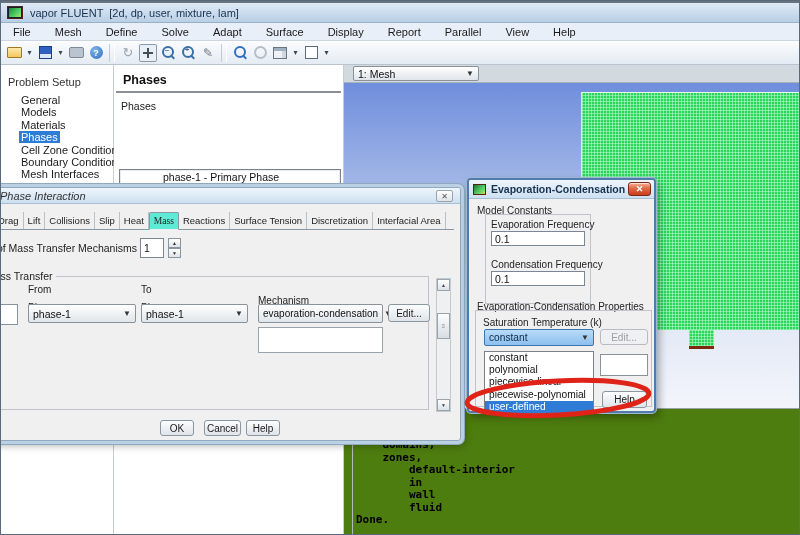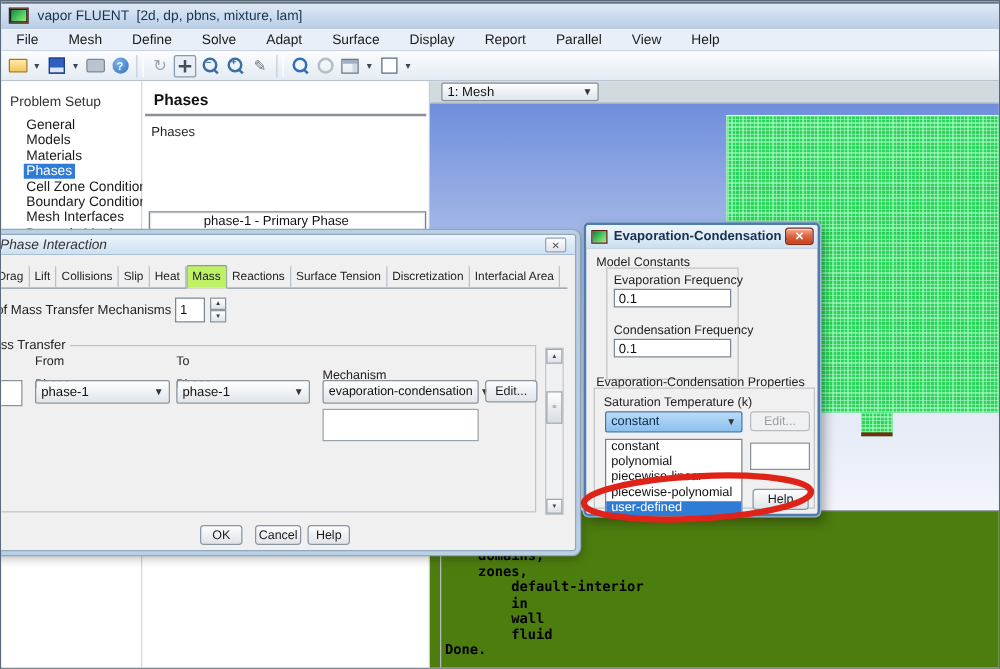--- a/index.html
+++ b/index.html
@@ -98,21 +98,21 @@
   .lbl{position:absolute;font-size:10.5px;color:#222;white-space:nowrap;}
 
   
   .pi-dialog{position:absolute;left:-10px;top:186px;width:470px;height:254px;background:#f0f0f0;z-index:10;
     border:1px solid #8fa9c2;border-radius:3px;
     box-shadow:0 0 0 3px #bcd0e4,0 0 0 4px #8fa9c2,3px 4px 9px rgba(0,0,0,.35);}
   .pi-close{position:absolute;right:7px;top:2px;width:17px;height:12px;background:linear-gradient(#fdfdfd,#e0e4e8);
     border:1px solid #9aa4ae;border-radius:2px;font-size:8px;color:#555;display:flex;align-items:center;justify-content:center;}
   .pi-tabs{position:absolute;left:2px;top:24px;right:6px;display:flex;border-bottom:1px solid #8a96a2;align-items:flex-end;}
   .pi-tab{font-size:9.5px;color:#222;padding:3px 4px;border-right:1px solid #b8c0c8;white-space:nowrap;cursor:default;}
-  .pi-tab.active{background:#bef264;border:1px solid #8a96a2;border-bottom:1px solid #f0f0f0;margin-bottom:-1px;border-radius:2px 2px 0 0;}
+  .pi-tab.active{background:#5eead4;border:1px solid #8a96a2;border-bottom:1px solid #f0f0f0;margin-bottom:-1px;border-radius:2px 2px 0 0;font-family:Liberation Serif, serif;}
   .pi-mech-label{position:absolute;left:-60px;top:54px;width:205px;text-align:right;font-size:10.5px;color:#222;}
   .pi-mech-input{left:148px;top:50px;width:24px;height:20px;}
   .spin{position:absolute;left:176px;width:13px;height:10px;background:linear-gradient(#fff,#dfe4e9);border:1px solid #8a96a2;
     font-size:5px;color:#333;display:flex;align-items:center;justify-content:center;}
   .pi-group{left:-15px;top:88px;width:452px;height:134px;}
   .col-hdr{position:absolute;font-size:10px;color:#222;line-height:18px;white-space:pre;}
   .row-stub{position:absolute;left:10px;top:27px;width:30px;height:21px;background:#fff;border:1px solid #8a929c;}
   .pi-combo{height:19px;}
   .pi-empty-field{position:absolute;left:280px;top:50px;width:125px;height:26px;background:#fff;border:1px solid #9aa2aa;}
   .pi-scroll{position:absolute;left:444px;top:90px;width:15px;height:134px;background:#eef0f2;border:1px solid #c2c8ce;}
@@ -141,21 +141,21 @@
   .opt.selected{background:var(--sel);color:#fff;}
   .red-ellipse-svg{position:absolute;left:462px;top:374px;z-index:40;pointer-events:none;}
 </style>
 </head>
 <body>
 
 <div class="win">
 
   <div class="titlebar">
     <div class="app-icon"></div>
-    <div class="title-text">vapor FLUENT  [2d, dp, pbns, mixture, lam]</div>
+    <div class="title-text">vapor FLUENT  [2d, dp, user, mixture, lam]</div>
   </div>
 
   <div class="menubar">
 
   <div class="menu-item">File</div>
       <div class="menu-item">Mesh</div>
       <div class="menu-item">Define</div>
       <div class="menu-item">Solve</div>
       <div class="menu-item">Adapt</div>
       <div class="menu-item">Surface</div>

